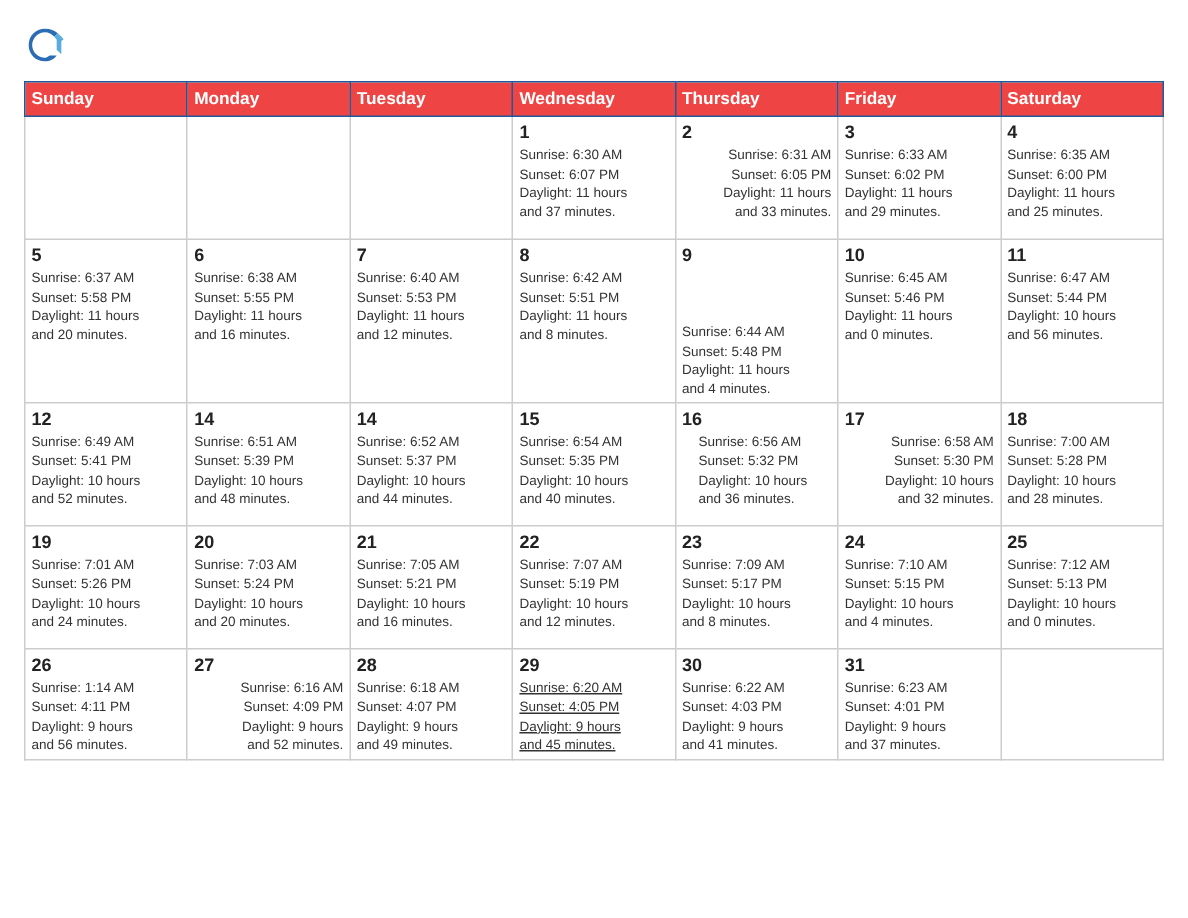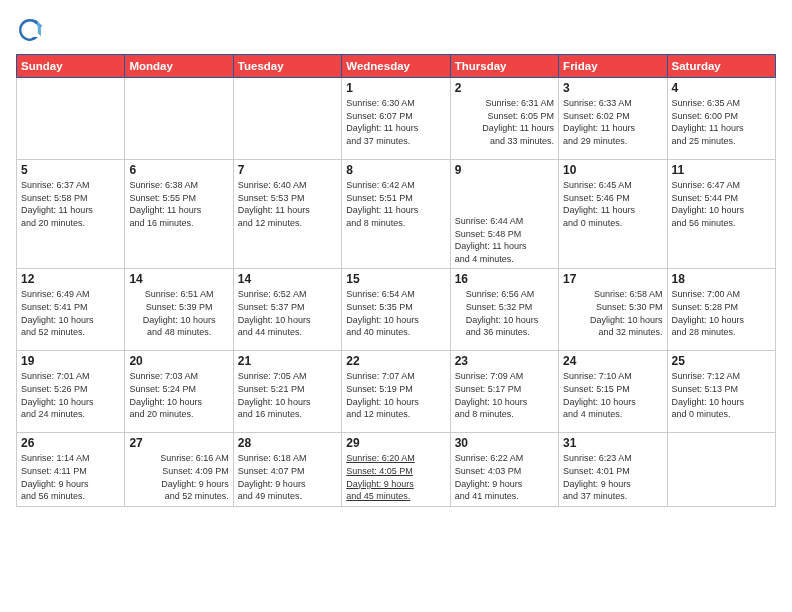--- a/index.html
+++ b/index.html
@@ -218,21 +218,21 @@
         <tr>
           <td>
             <span class="day-number">12</span>
             <div class="day-info" style="white-space: pre-line;">Sunrise: 6:49 AM
 Sunset: 5:41 PM
 Daylight: 10 hours
 and 52 minutes.</div>
           </td>
           <td>
             <span class="day-number">14</span>
-            <div class="day-info" style="white-space: pre-line; text-align: center;">Sunrise: 6:51 AM
+            <div class="day-info" style="white-space: pre-line;">Sunrise: 6:51 AM
 Sunset: 5:39 PM
 Daylight: 10 hours
 and 48 minutes.</div>
           </td>
           <td>
             <span class="day-number">14</span>
             <div class="day-info" style="white-space: pre-line;">Sunrise: 6:52 AM
 Sunset: 5:37 PM
 Daylight: 10 hours
 and 44 minutes.</div>

